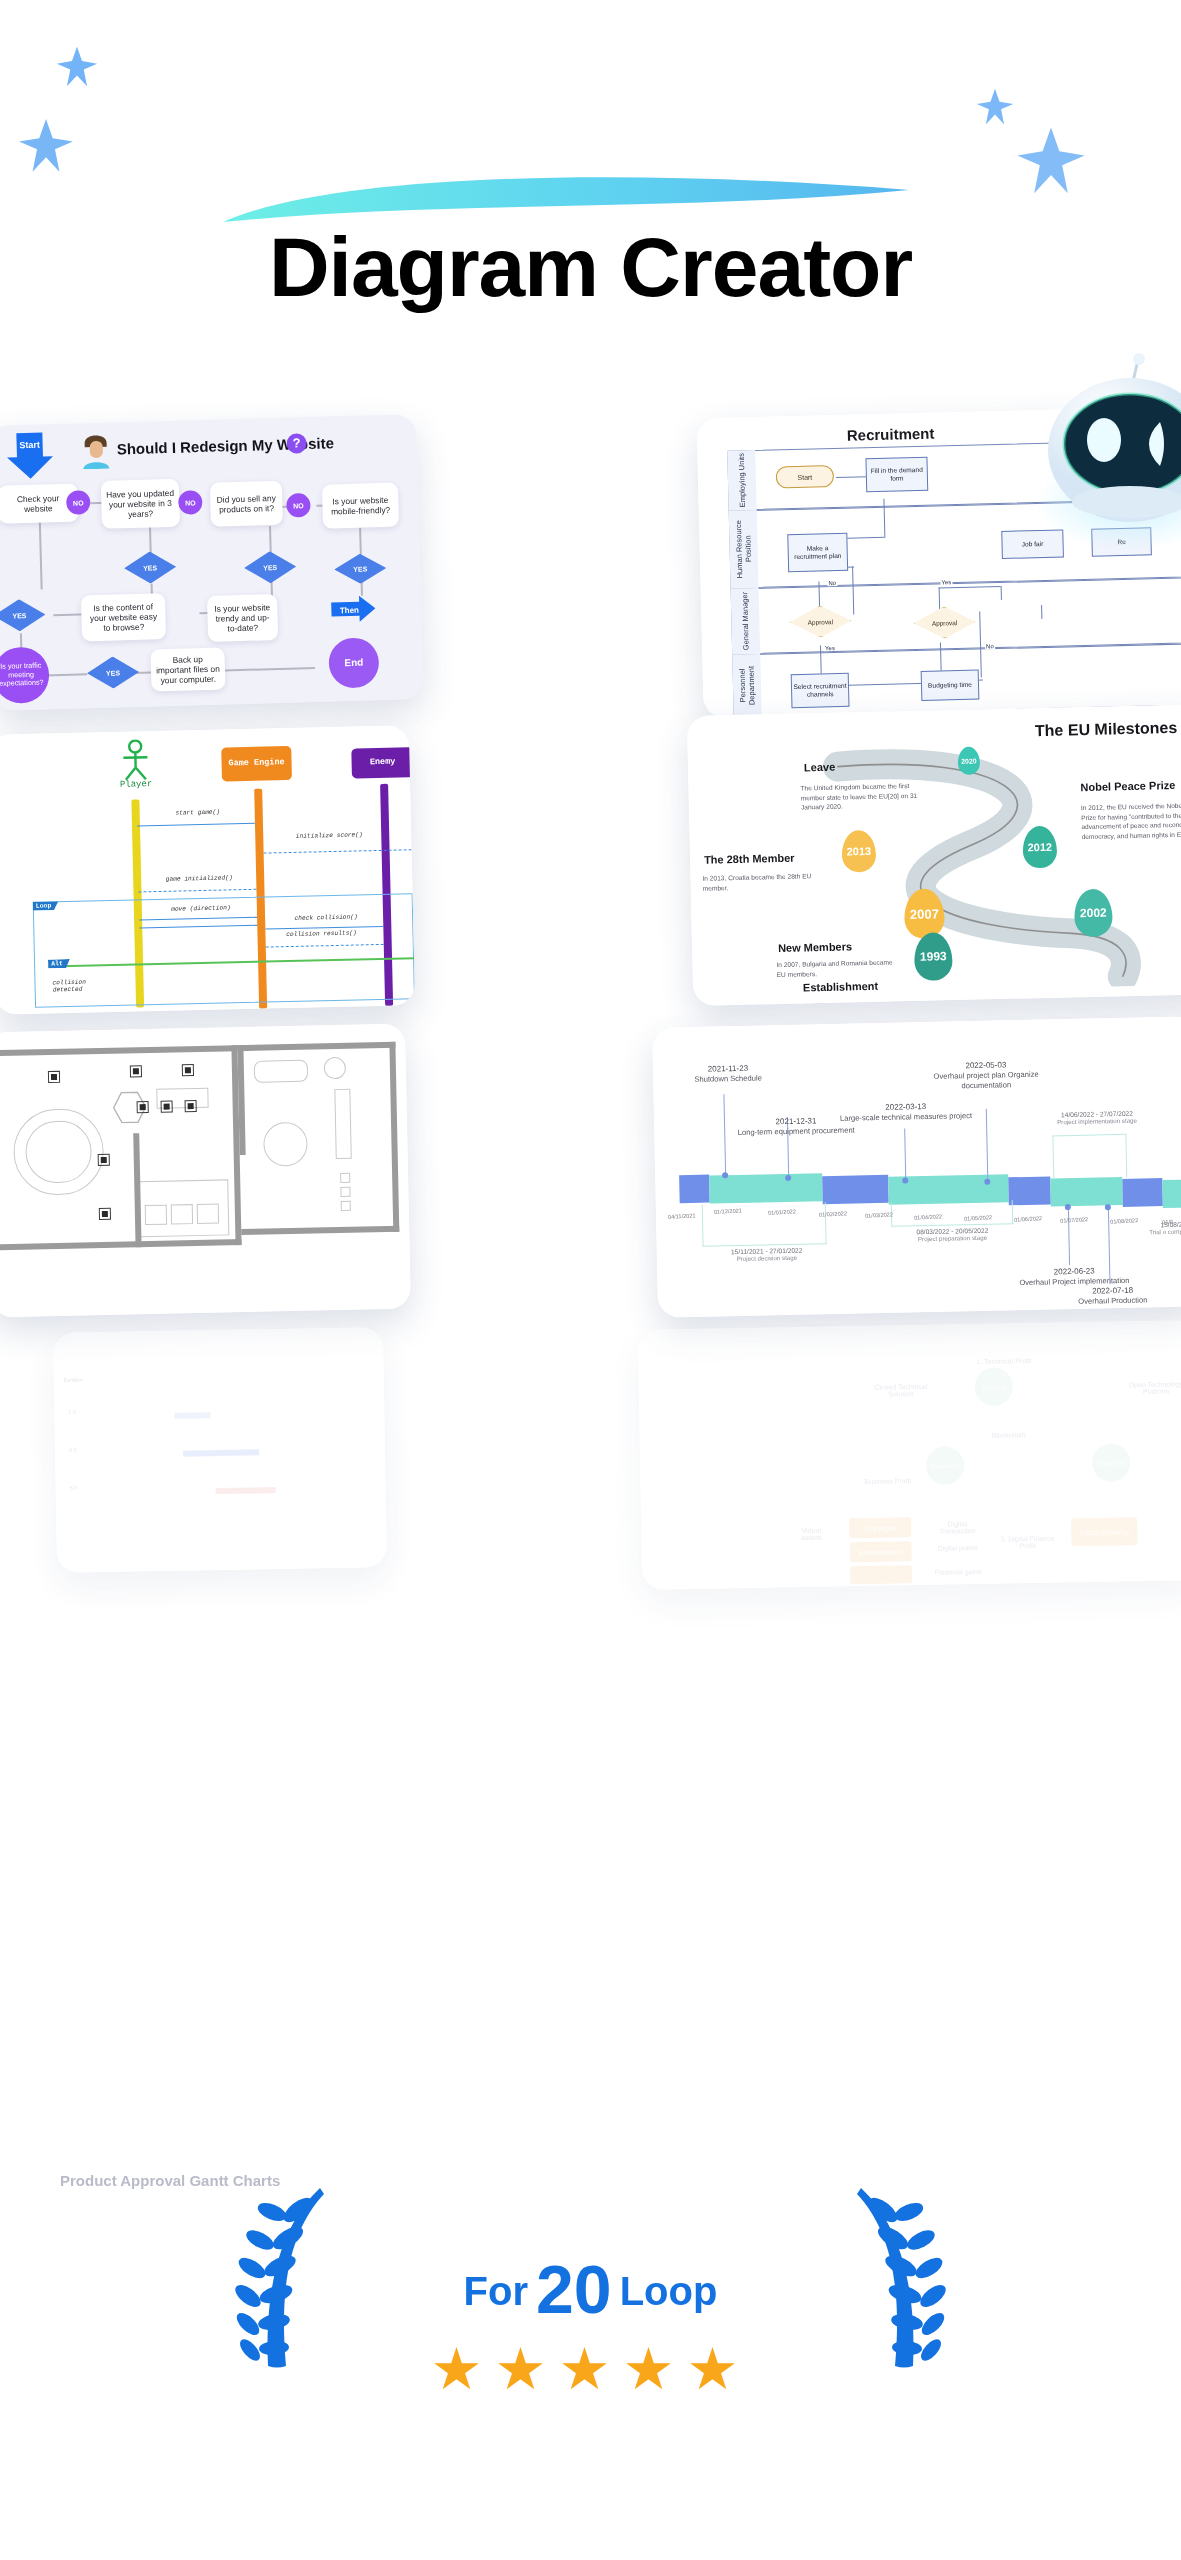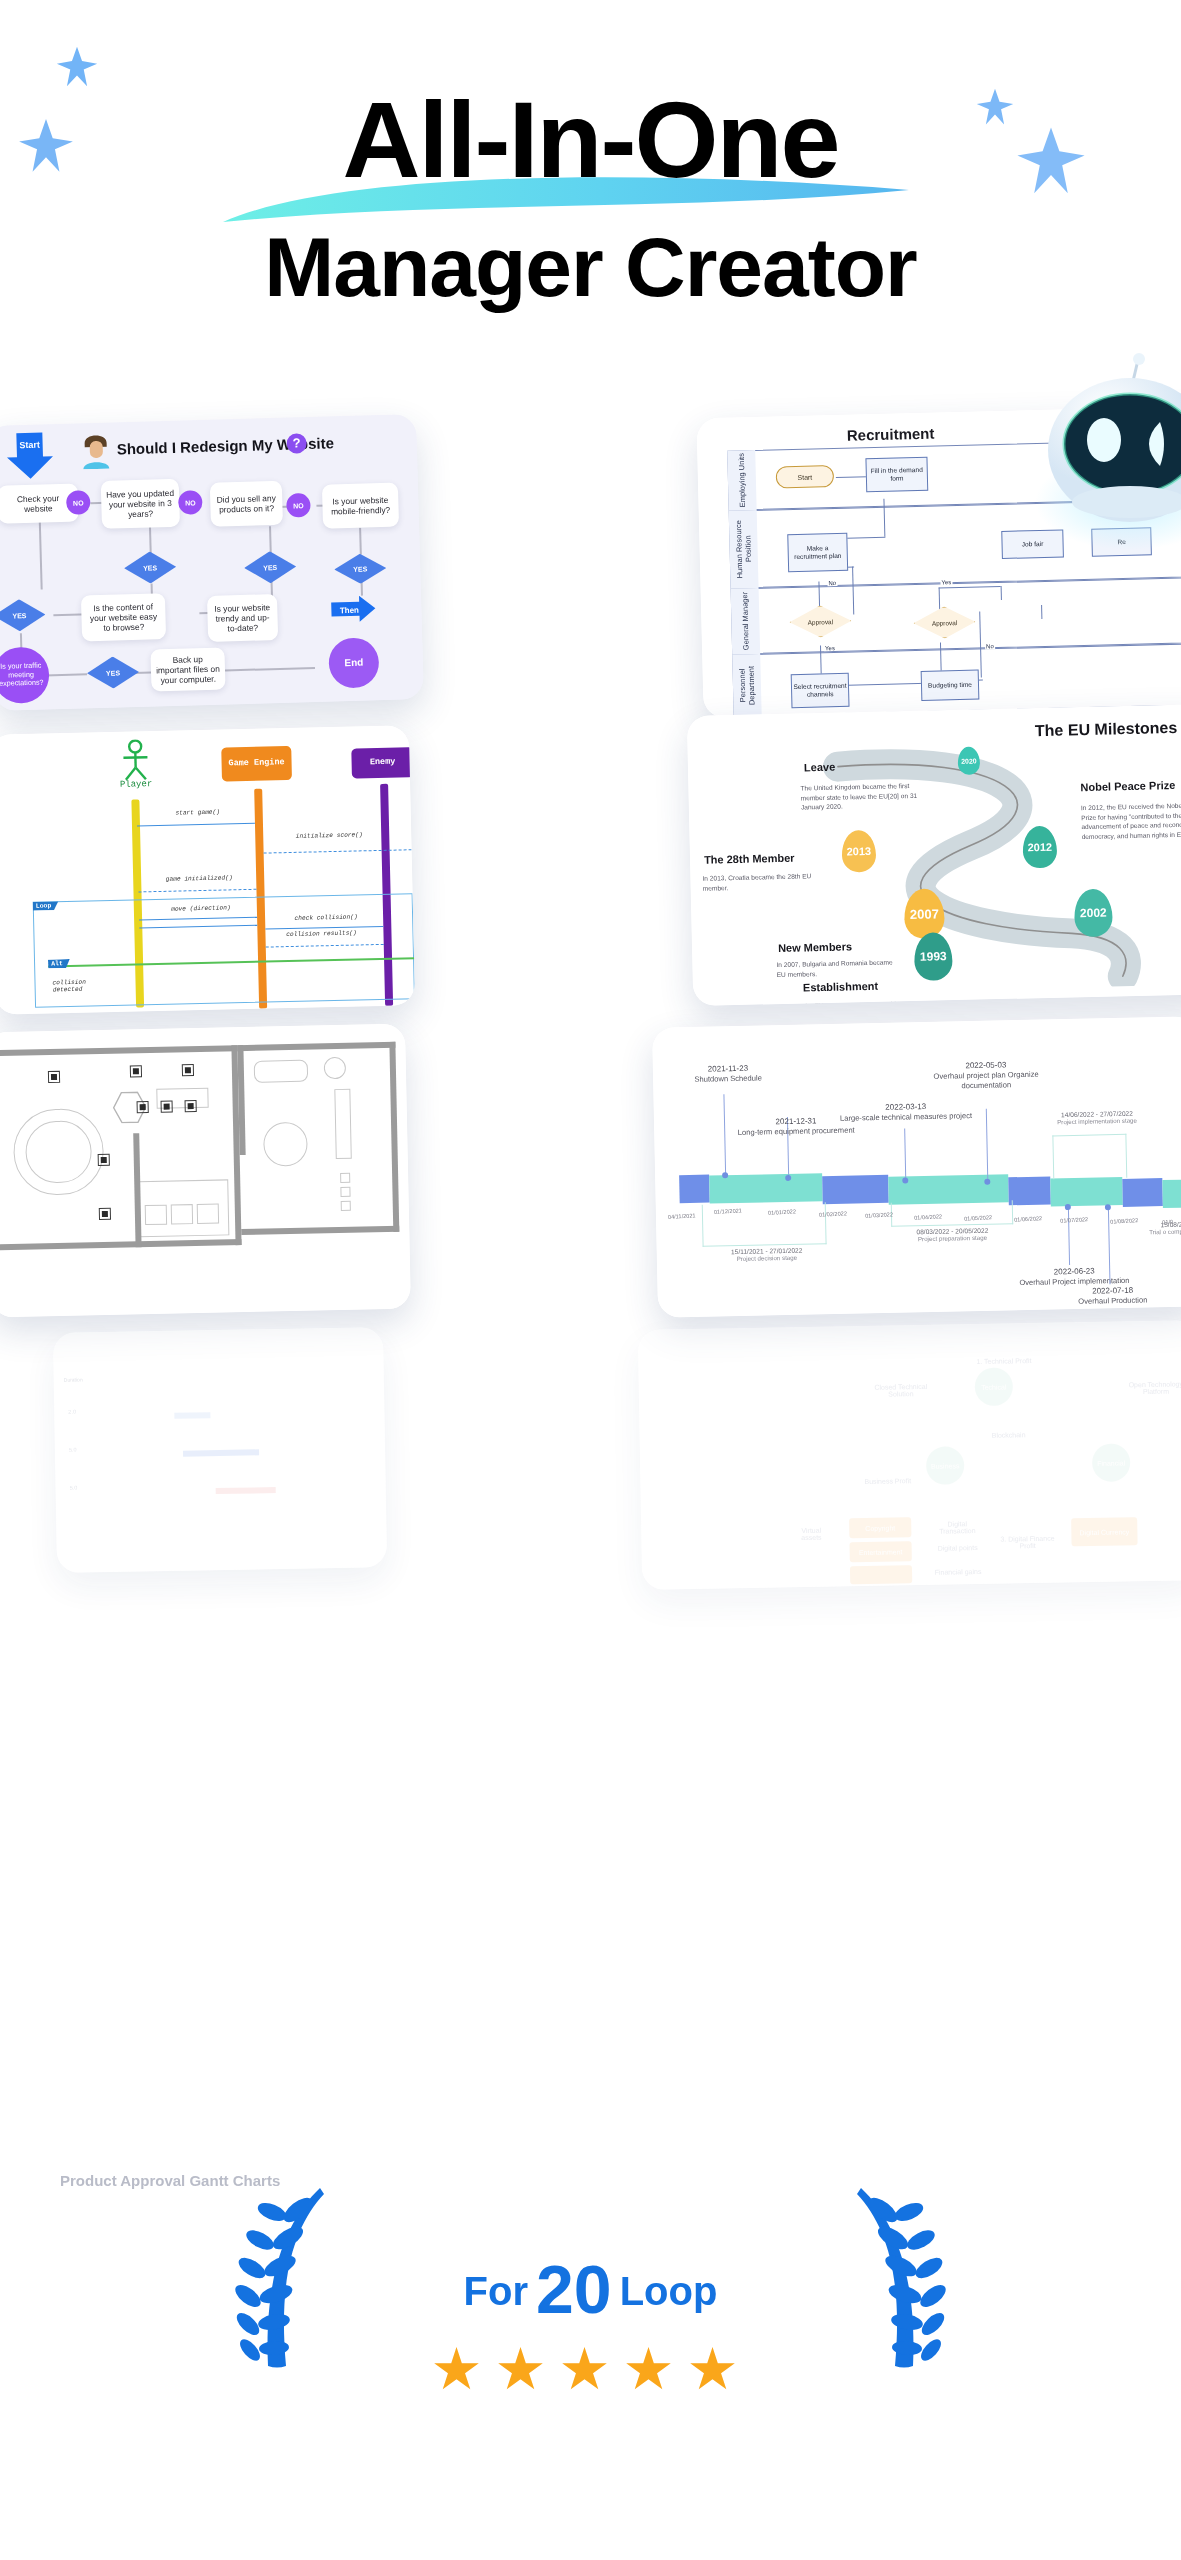--- a/index.html
+++ b/index.html
@@ -178,22 +178,21 @@
       <defs>
         <linearGradient id="sw" x1="0" y1="0" x2="1" y2="0">
           <stop offset="0" stop-color="#6defe6"></stop>
             <stop offset="55%" stop-color="#5fd3f0"></stop>
           <stop offset="100%" stop-color="#56b6ef"></stop>
         </linearGradient>
       </defs>
       <path d="M8 62 C120 12, 420 8, 694 30 C470 52, 230 40, 8 62 Z" fill="url(#sw)"></path>
     </svg>
 
-    <div class="hero-title">All-In-One</div>
-    <div class="hero-sub">Manager Creator</div>
+    <div class="hero-sub">Diagram Creator</div>
   </div>
 
   <div class="cards">
 
     <div class="card c1">
       <div class="fc">
         <svg class="start-arrow" viewBox="0 0 50 50">
           <path d="M12 2 h26 v24 h10 L25 48 L2 26 h10 V2 Z" fill="#1a6ff0"></path>
           <text x="25" y="17" fill="#fff" font-size="9" font-weight="700" text-anchor="middle" font-family="Liberation Sans, sans-serif">Start</text>
         </svg>

